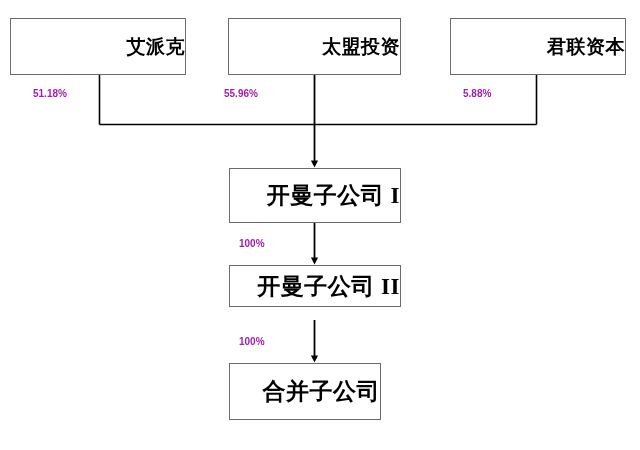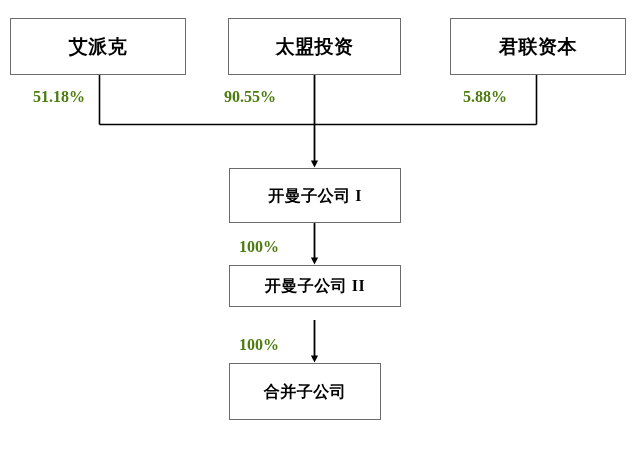--- a/index.html
+++ b/index.html
@@ -18,39 +18,39 @@
     background: #ffffff;
     overflow: hidden;
   }
   .node-box {
     position: absolute;
     box-sizing: border-box;
     border: 1.5px solid #6b6b6b;
     background: #ffffff;
     display: flex;
     align-items: center;
-    justify-content: center;
+    justify-content: flex-end;
     color: #000000;
     font-weight: bold;
     letter-spacing: 0.5px;
   }
   .node-label {
     font-size: 19px;
     line-height: 1;
     white-space: nowrap;
   }
   .shareholder-box .node-label { font-size: 19px; }
-  .subsidiary-box .node-label { font-size: 16px; }
+  .subsidiary-box .node-label { font-size: 23px; }
 
   .edge-label {
     position: absolute;
-    font-family: Liberation Serif, serif;
+    font-family: Liberation Sans, sans-serif;
     font-weight: bold;
-    font-size: 16px;
-    color: #4d7c0f;
+    font-size: 10px;
+    color: #a21caf;
     white-space: nowrap;
     line-height: 1;
   }
   #edge-layer {
     position: absolute;
     left: 0;
     top: 0;
     width: 640px;
     height: 450px;
     pointer-events: none;
@@ -88,21 +88,21 @@
   <div class="node-box shareholder-box" style="left:228px; top:18px; width:173px; height:57px;">
     <span class="node-label">太盟投资</span>
   </div>
 
   <div class="node-box shareholder-box" style="left:450px; top:18px; width:176px; height:57px;">
     <span class="node-label">君联资本</span>
   </div>
 
   <div class="edge-label" style="left:33px; top:89px;">51.18%</div>
 
-  <div class="edge-label" style="left:224px; top:89px;">90.55%</div>
+  <div class="edge-label" style="left:224px; top:89px;">55.96%</div>
 
   <div class="edge-label" style="left:463px; top:89px;text-align:center;">5.88%</div>
 
   <div class="node-box subsidiary-box" style="left:229px; top:168px; width:172px; height:55px;">
     <span class="node-label">开曼子公司 I</span>
   </div>
 
   <div class="edge-label" style="left:239px; top:239px;">100%</div>
 
   <div class="node-box subsidiary-box" style="left:229px; top:265px; width:172px; height:42px;">

